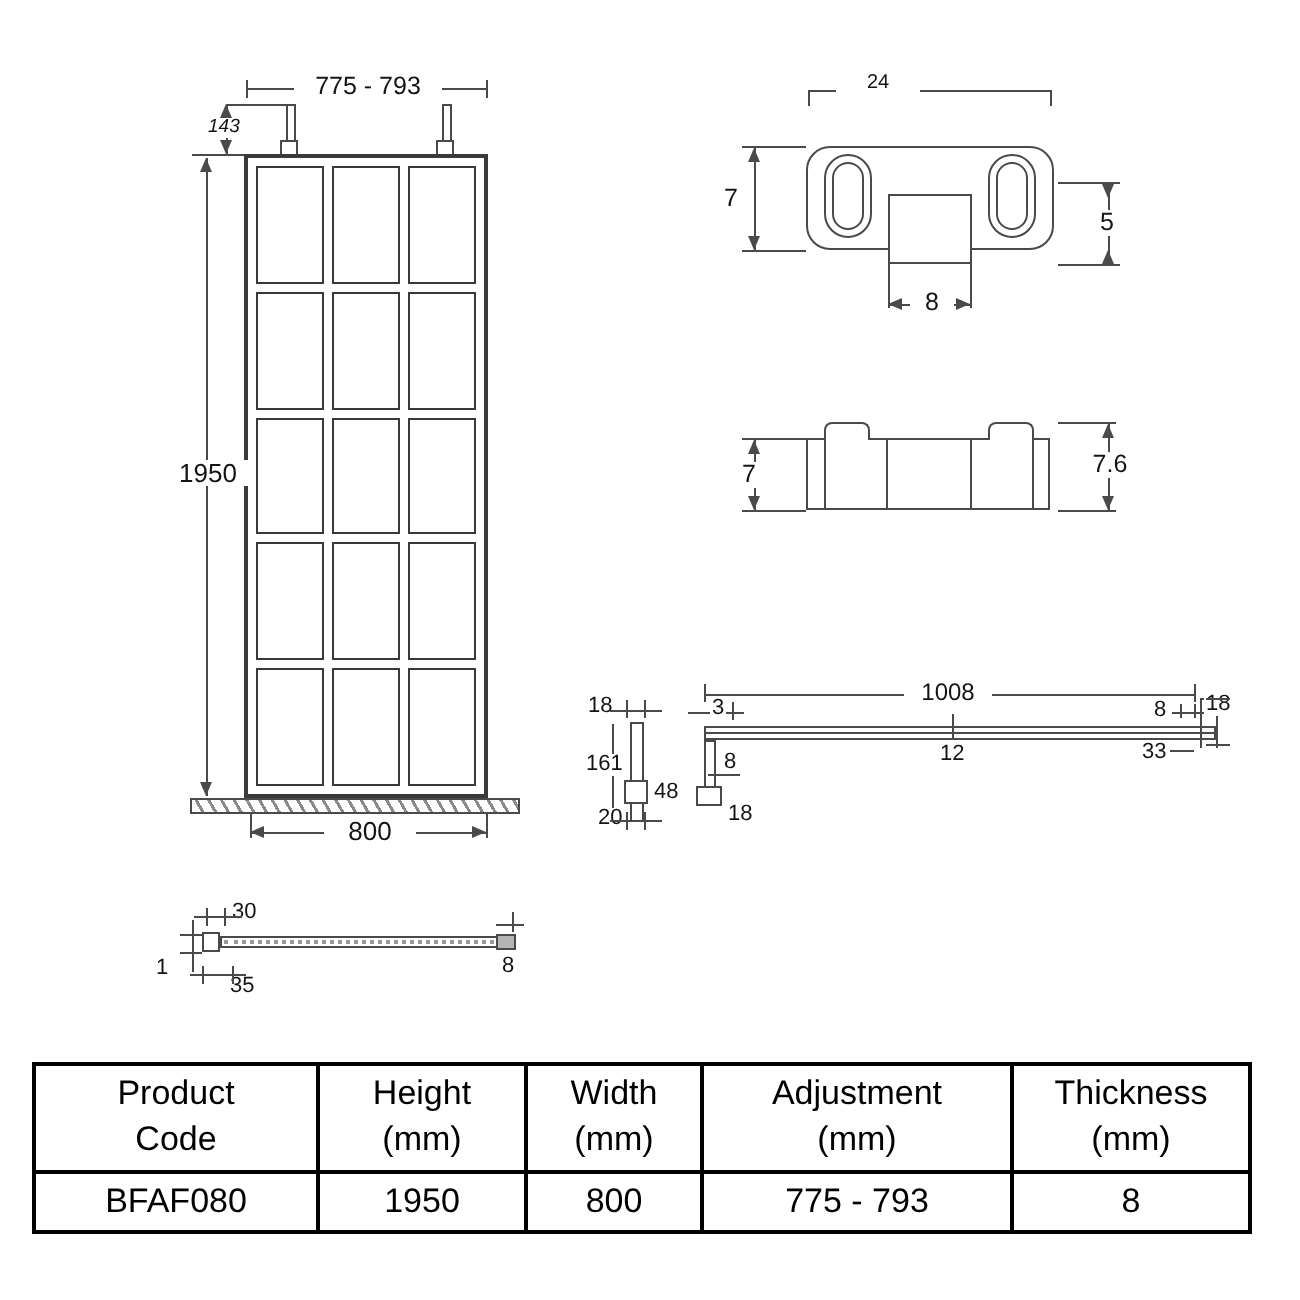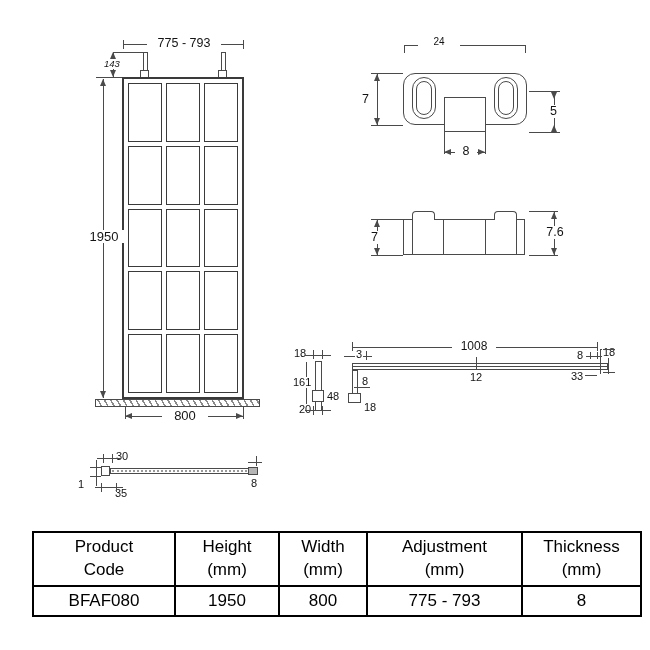--- a/index.html
+++ b/index.html
@@ -22,21 +22,21 @@
   #panel{position:absolute;left:122px;top:77px;width:122px;height:322px;
          border:2px solid #3a3a3a;background:#fff;box-sizing:border-box;
          display:grid;grid-template-columns:repeat(3,1fr);grid-template-rows:repeat(5,1fr);
          gap:4px;padding:4px;}
   #panel .cell{border:1.5px solid #3a3a3a;background:#fff;}
   #baseplate{position:absolute;left:95px;top:399px;width:165px;height:8px;
          border:1px solid #4a4a4a;box-sizing:border-box;
          background:repeating-linear-gradient(60deg,#fff 0 4px,#8a8a8a 4px 5.5px);}
   .round{border-radius:12px;}
   .bump{border-radius:4px 4px 0 0;border-bottom:none;}
-  #spec-table{position:absolute;left:32px;top:531px;width:608px;border-collapse:collapse;
+  #spec-table{position:absolute;left:16px;top:531px;width:608px;border-collapse:collapse;
          table-layout:fixed;border:2px solid #ef4444;}
   #spec-table th,#spec-table td{border:2px solid #000;font-size:17px;color:#000;
          text-align:center;font-weight:normal;background:#fff;}
   #spec-table th{white-space:pre-line;line-height:1.35;height:50px;vertical-align:middle;}
   #spec-table td{height:26px;line-height:1.1;}
   .dotline{position:absolute;border-top:2px dotted #999;}
 </style>
 </head>
 <body>
 

